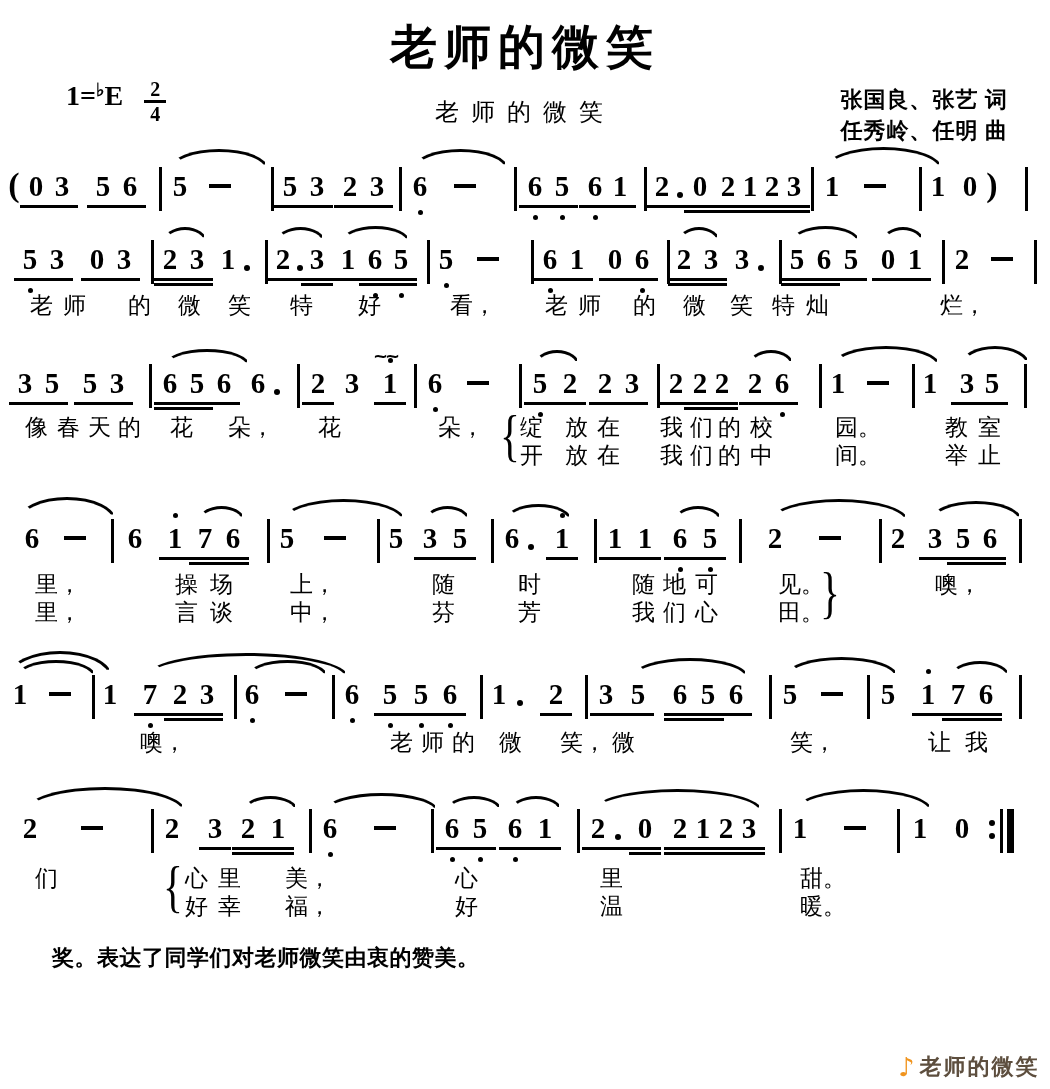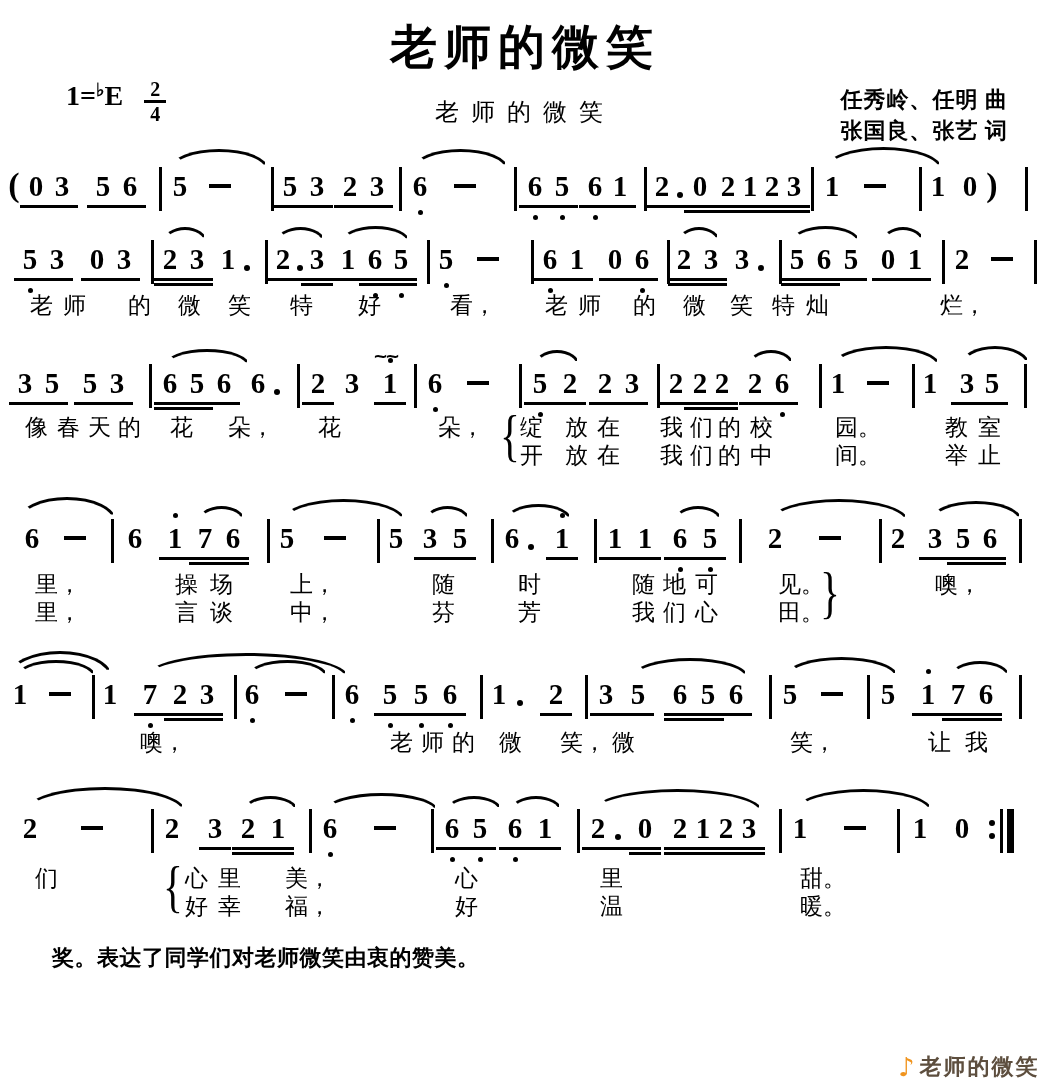--- a/index.html
+++ b/index.html
@@ -59,22 +59,22 @@
     <span class="meter">
       <b class="num">2</b>
       <b>4</b>
     </span>
   </div>
 
 
   <div class="subtitle">老师的微笑</div>
 
   <div class="credits">
+    <div>张国良、张艺 词</div>
     <div>任秀岭、任明 曲</div>
-    <div>张国良、张艺 词</div>
   </div>
 
   <div id="score">
       <div class="paren" style="left: 4px; top: 167px;">(</div>
       <div class="tok" style="left: 22px; top: 170px;">0</div>
       <div class="uline" style="left: 20px; top: 205px;"></div>
       <div class="tok" style="left: 48px; top: 170px;">3</div>
       <div class="uline" style="left: 46px; top: 205px;"></div>
       <div class="tok" style="left: 89px; top: 170px;">5</div>
       <div class="uline" style="left: 87px; top: 205px;"></div>

